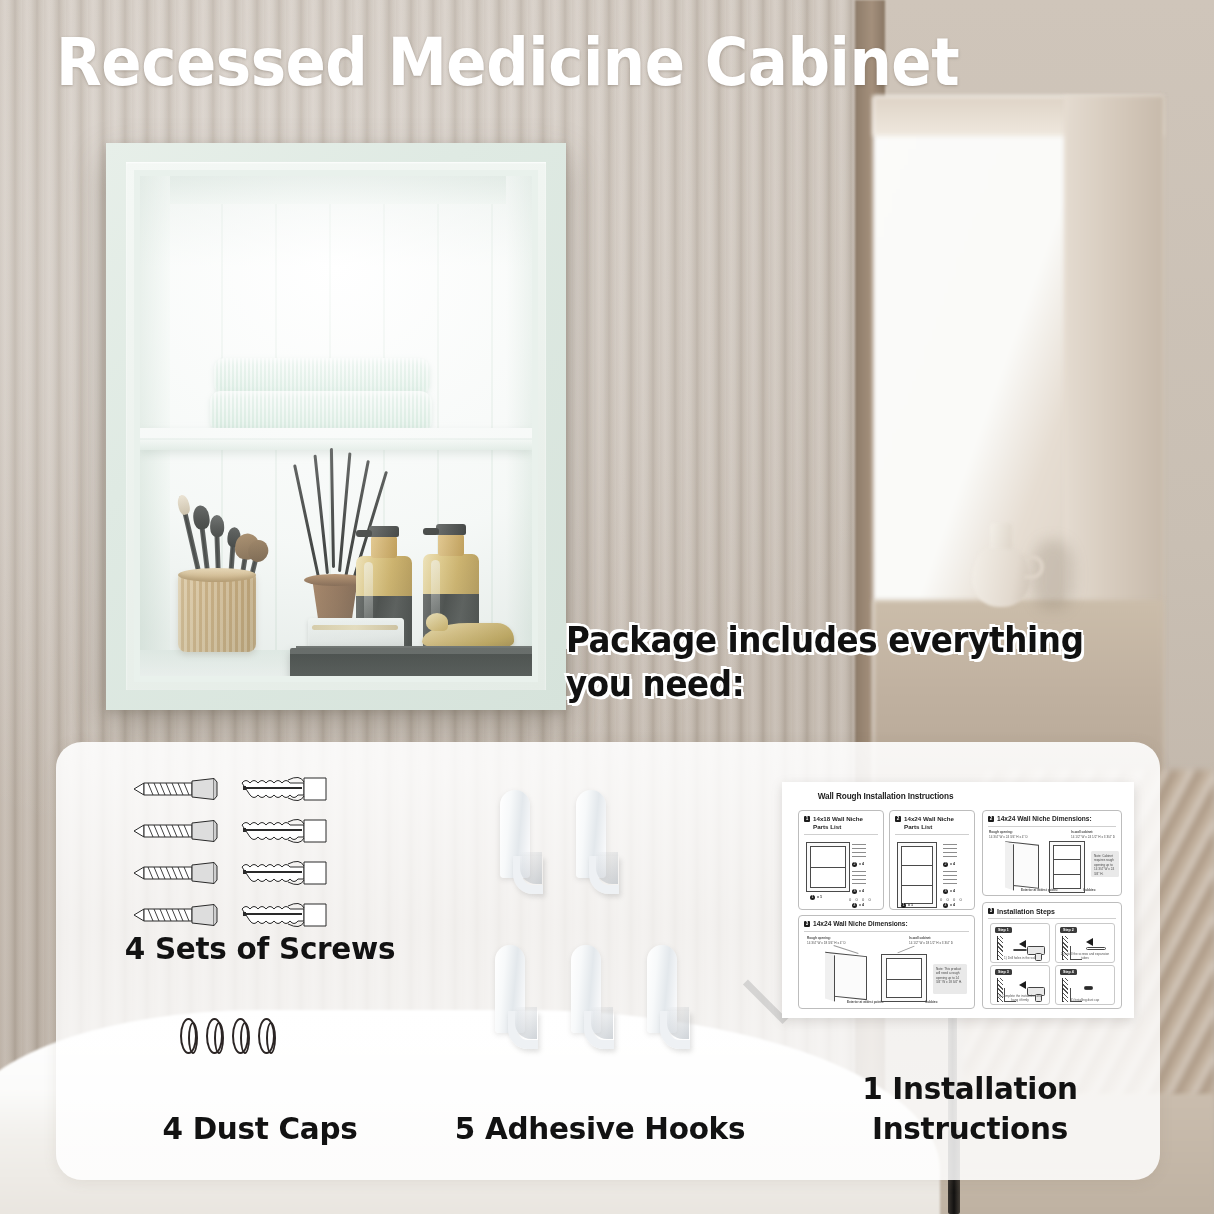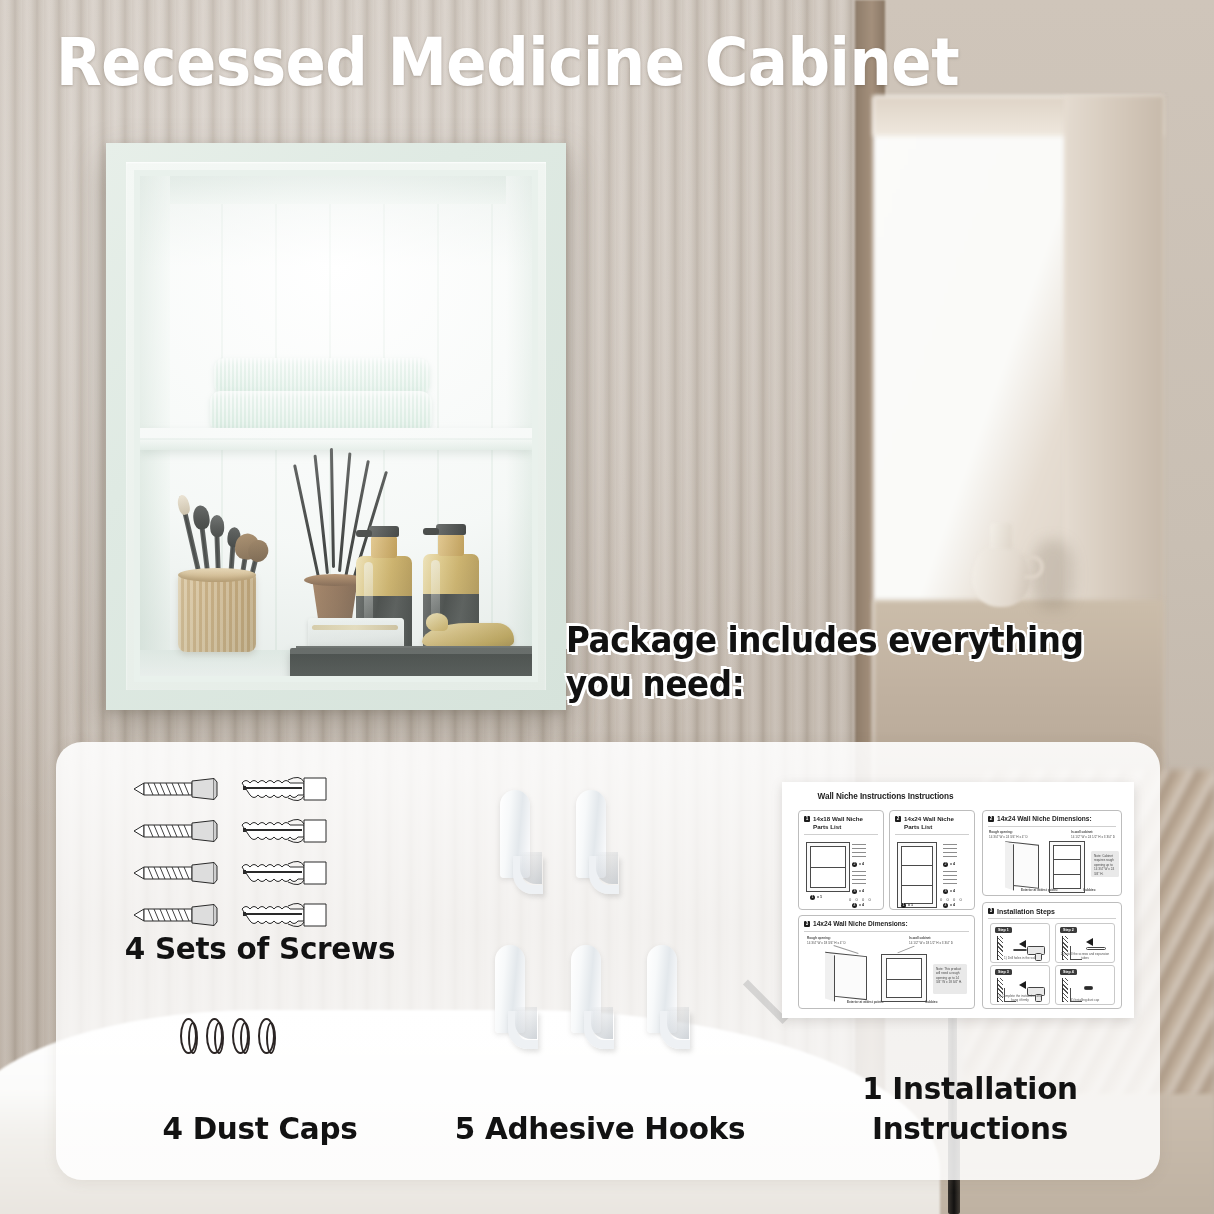--- a/index.html
+++ b/index.html
@@ -709,21 +709,21 @@
       <div class="hook-plate"></div>
       <div class="hook-curl"></div>
       <div class="hook-curl-shade"></div>
     </div>
   </div>
   <div class="caption" id="cap-hooks">5 Adhesive Hooks</div>
 
   <div class="deco-angle"></div>
 
   <div id="sheet">
-    <div class="sheet-title">Wall Niche Instructions Instructions</div>
+    <div class="sheet-title">Wall Rough Installation Instructions</div>
 
     <div class="sbox" style="left:16px; top:28px; width:86px; height:100px;">
       <div class="sbox-hd">
         <span class="num">1</span>
         <span>
           <span>14x18 Wall Niche</span><br>
           <span>Parts List</span>
         </span>
       </div>
       <div class="hd-rule" style="top:23px;"></div>

